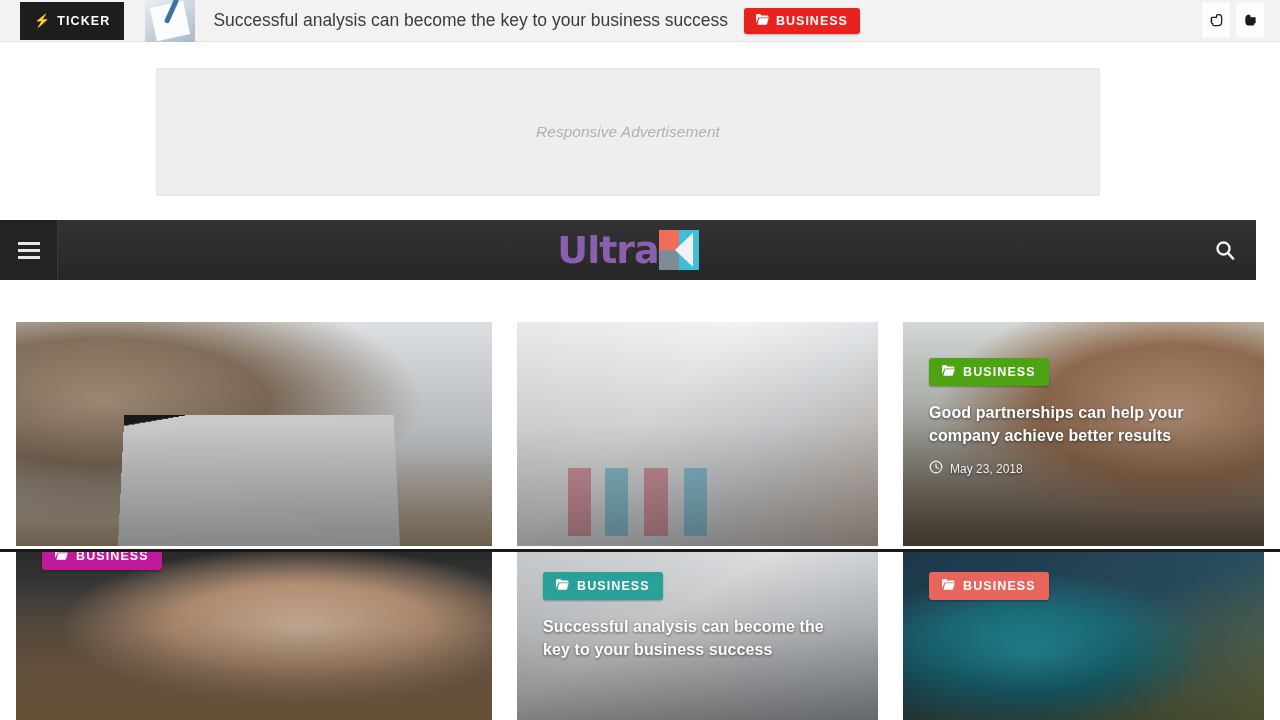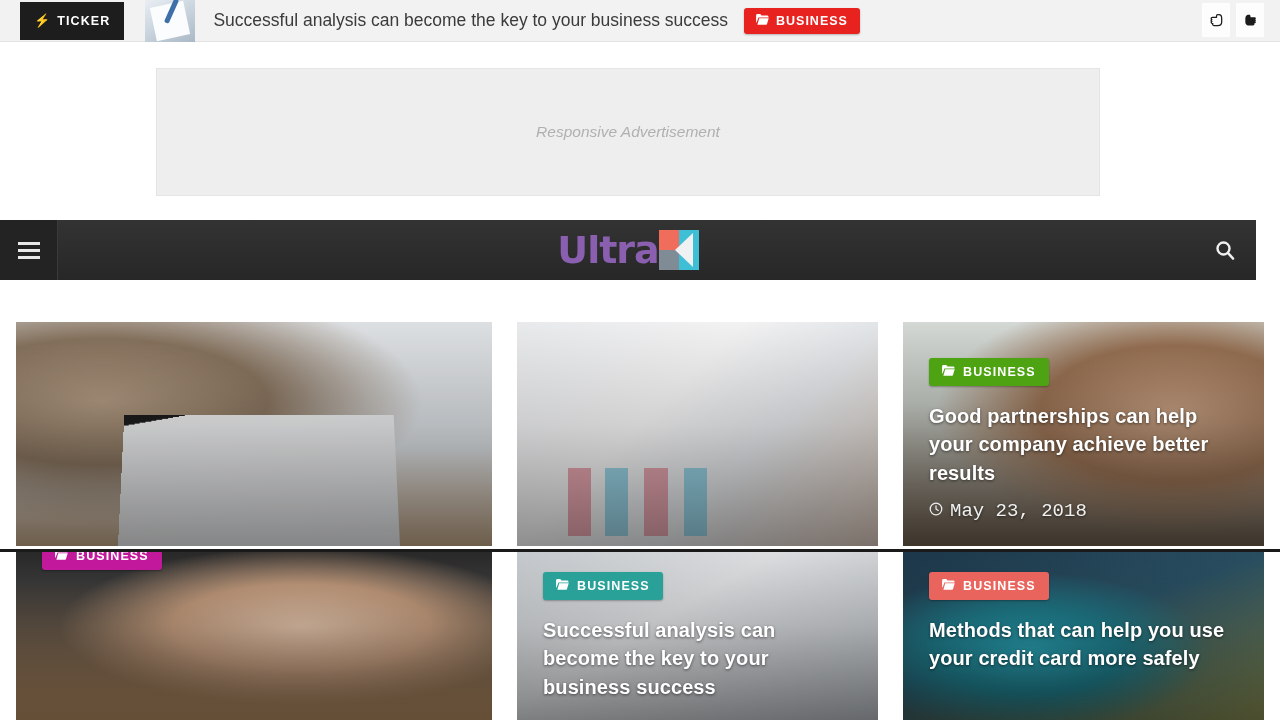--- a/index.html
+++ b/index.html
@@ -144,29 +144,28 @@
     position: absolute; left: 26px; right: 26px; top: 36px;
   }
   .cat-badge {
     display: inline-flex; align-items: center; gap: 8px;
     color: #fff; font-size: 12.5px; font-weight: bold;
     letter-spacing: 1.1px; padding: 7px 13px; border-radius: 3px;
     box-shadow: 0 1px 2px rgba(0,0,0,.3);
   }
   .card-title {
     margin-top: 16px;
-    color: #ffffff; font-size: 20px; font-weight: bold;
+    color: #ffffff; font-size: 16px; font-weight: bold;
     line-height: 1.42; letter-spacing: .1px;
     text-shadow: 0 1px 3px rgba(0,0,0,.55);
   }
   .card-date {
-    margin-top: 13px; color: #f0f0f0; font-size: 19px;
+    margin-top: 13px; color: #f0f0f0; font-size: 12px;
     display: flex; align-items: center; gap: 7px;
     text-shadow: 0 1px 3px rgba(0,0,0,.6);
-    font-family: Liberation Mono, monospace;
   }
 
   
   .img-office {
     background:
       radial-gradient(ellipse at 18% 35%, #b69f86 0%, #8d7862 30%, rgba(140,120,98,0) 58%),
       linear-gradient(180deg,#e9ecef 0%,#dfe3e7 55%,#c3a684 100%);
   }
   .img-office::after{
     content:""; position:absolute; left:22%; top:40%; width:58%; height:62%;
@@ -351,19 +350,18 @@
     <div class="card-body" style="top:22px">
       <span class="cat-badge" id="badge5" style="background: rgb(232, 100, 92);">
         <span>
           <svg width="13" height="11" viewBox="0 0 14 12" aria-hidden="true">
               <path d="M0 1.6A1.6 1.6 0 0 1 1.6 0h3l1.3 1.6H12A1.6 1.6 0 0 1 13.6 3.2v.5H2.6L.4 9.6A1.6 1.6 0 0 1 0 8.6z" fill="#fff"></path>
               <path d="M3.4 4.6h10.4L11.9 11a1 1 0 0 1-.9.6H1.4z" fill="#fff"></path>
             </svg>
         </span>
         <span>BUSINESS</span>
       </span>
-      <div class="card-title">Methods that can help you use your credit card more safely</div>
     </div>
   </div>
 </div>
 
 <div class="seam-top"></div>
 <div class="seam"></div>
 
 </body></html>

